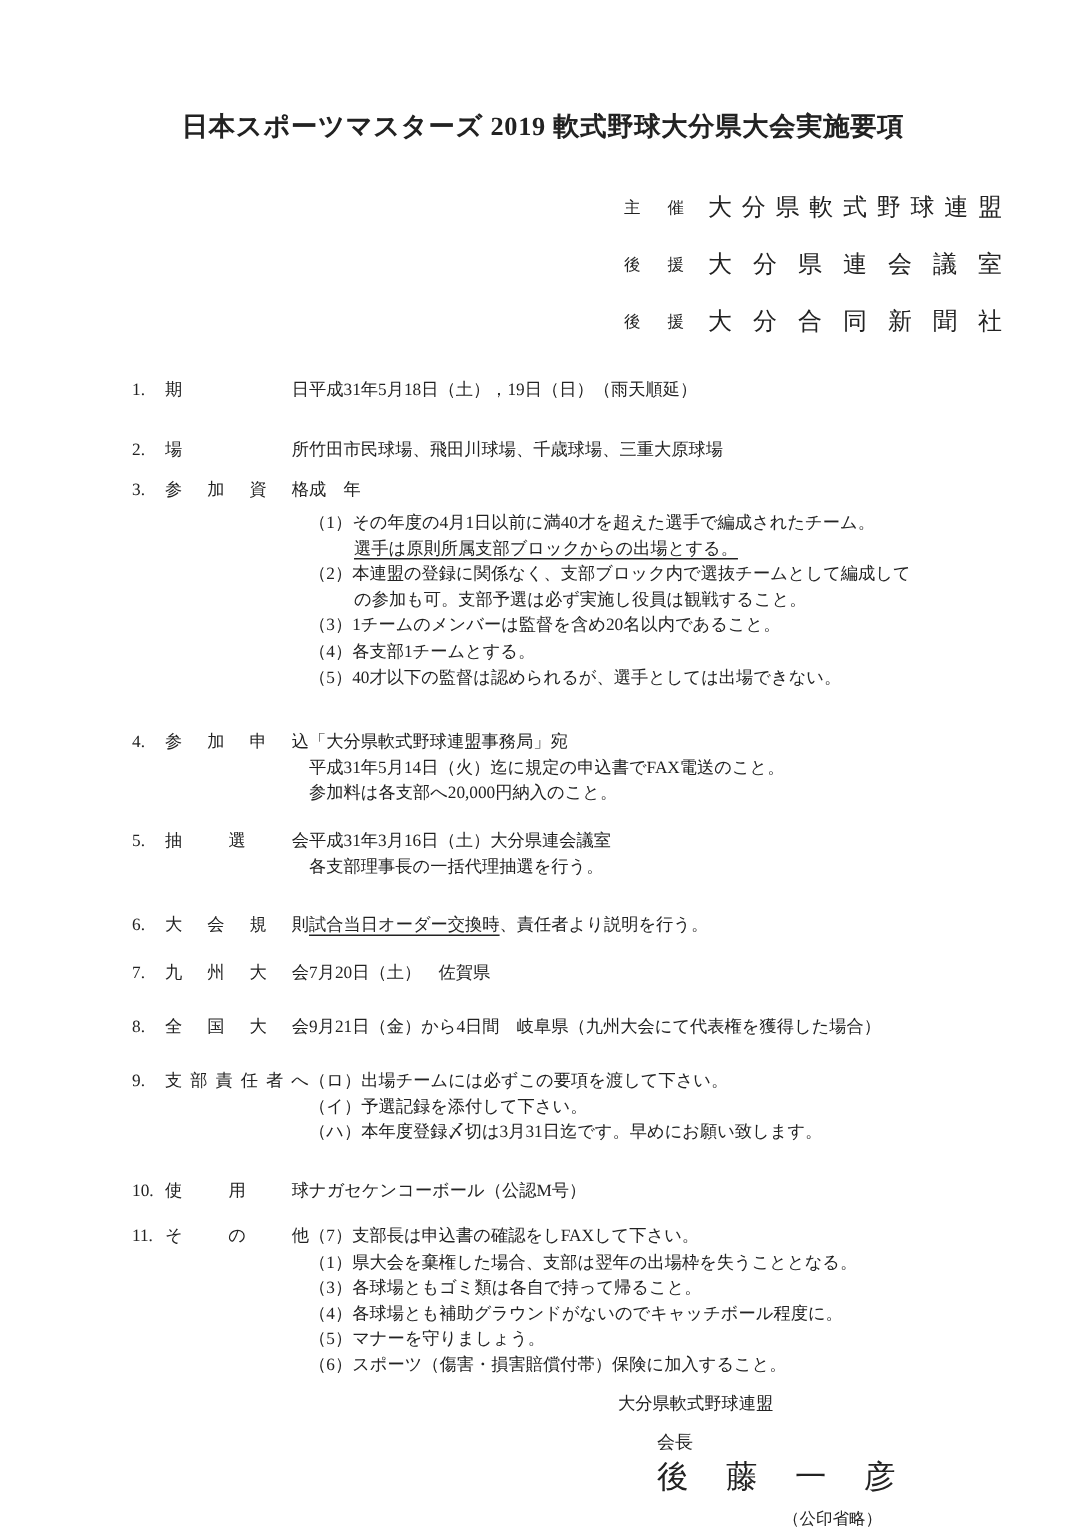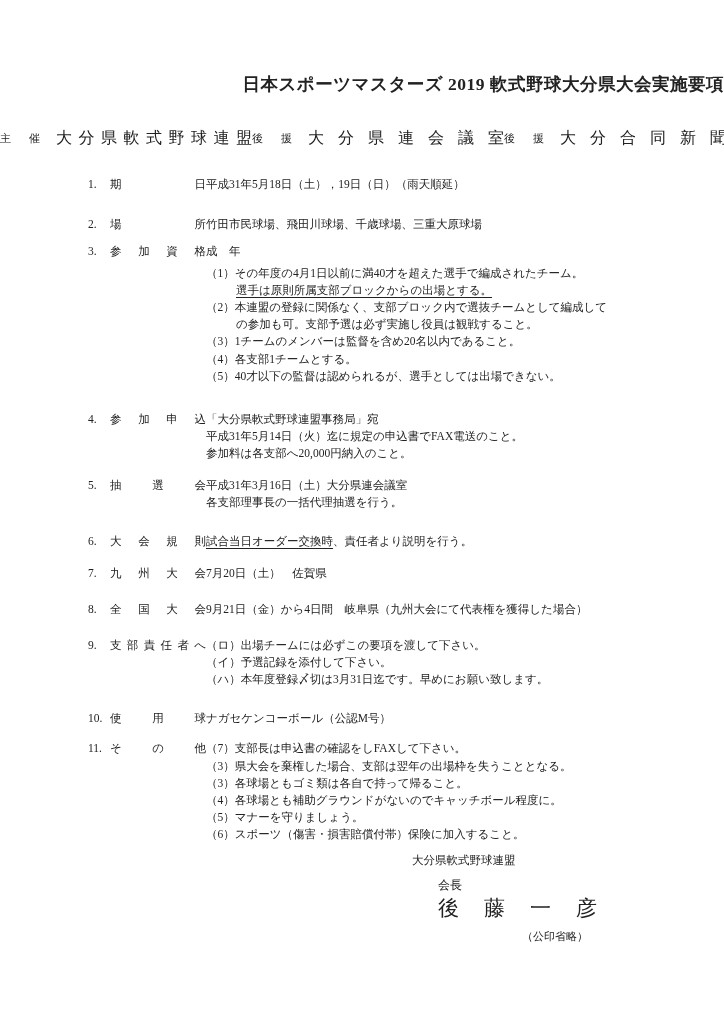--- a/index.html
+++ b/index.html
@@ -17,30 +17,31 @@
     height: 1024px;
     margin: 0 auto;
     background: var(--paper);
     color: var(--ink);
     font-family: "Liberation Serif", "DejaVu Serif", serif;
     overflow: hidden;
   }
   
   .doc-title {
     padding-top: 72px;
-    text-align: right;
+    text-align: center;
     font-size: 17.5px;
     font-weight: bold;
     letter-spacing: 0.5px;
   }
   
   .sponsors {
     margin-top: 30px;
     margin-right: 56px;
     display: flex;
+    flex-direction: column;
     align-items: flex-end;
   }
   .sponsor-row {
     display: flex;
     align-items: center;
     margin-bottom: 14px;
     height: 24px;
   }
   .sponsor-role {
     width: 40px;
@@ -231,21 +232,21 @@
       <div class="sec-content">
         <div class="line">ナガセケンコーボール（公認M号）</div>
       </div>
     </div>
 
     <div class="section" style="margin-bottom:0">
       <span class="sec-no">11.</span>
       <span class="sec-label">その他</span>
       <div class="sec-content">
         <div class="line">（7）支部長は申込書の確認をしFAXして下さい。</div>
-        <div class="line">（3）県大会を棄権した場合、支部は翌年の出場枠を失うこととなる。</div>
+        <div class="line">（1）県大会を棄権した場合、支部は翌年の出場枠を失うこととなる。</div>
         <div class="line">（3）各球場ともゴミ類は各自で持って帰ること。</div>
         <div class="line">（4）各球場とも補助グラウンドがないのでキャッチボール程度に。</div>
         <div class="line">（5）マナーを守りましょう。</div>
         <div class="line">（6）スポーツ（傷害・損害賠償付帯）保険に加入すること。</div>
       </div>
     </div>
 
   </div>
 
   <div class="footer">

